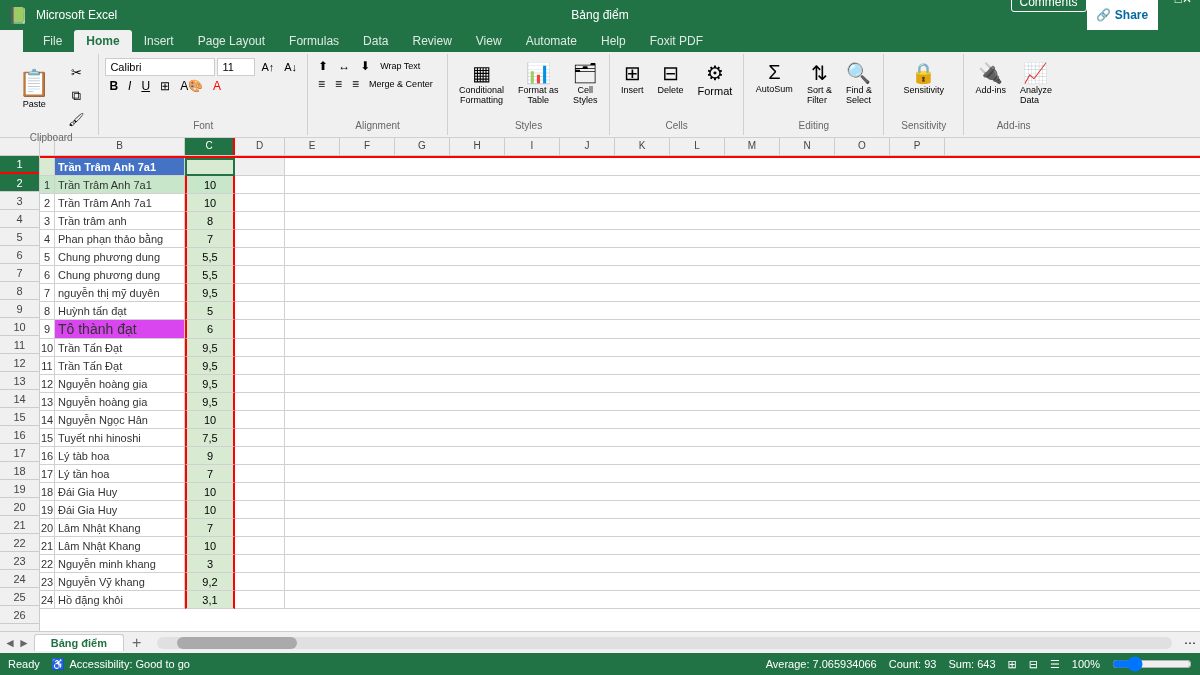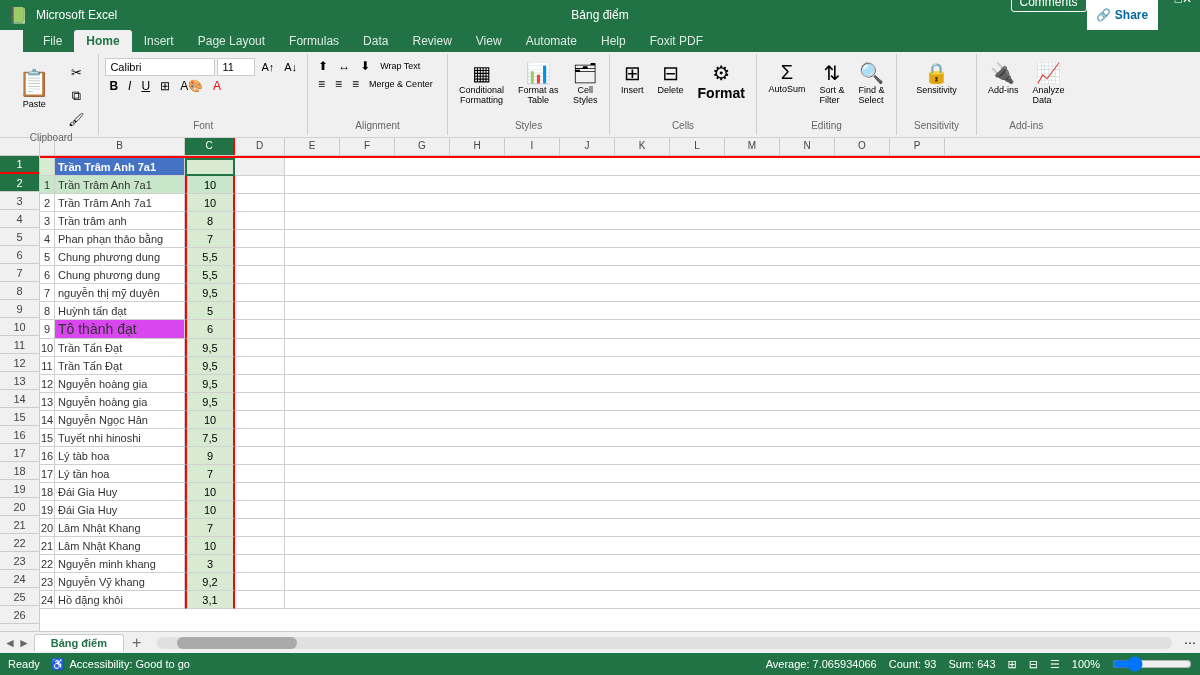--- a/index.html
+++ b/index.html
@@ -164,21 +164,21 @@
         <div class="ribbon-btn">
           <span style="font-size:20px;">⊞</span>
           <span style="font-size:9px;">Insert</span>
         </div>
         <div class="ribbon-btn">
           <span style="font-size:20px;">⊟</span>
           <span style="font-size:9px;">Delete</span>
         </div>
         <div class="ribbon-btn">
           <span style="font-size:20px;">⚙</span>
-          <span style="font-size:14px;font-weight:bold;">Format</span>
+          <span style="font-size:11px;">Format</span>
         </div>
       </div>
       <span class="ribbon-group-label">Cells</span>
     </div>
 
     <div class="ribbon-group" style="min-width:140px;">
       <div style="display:flex;gap:4px;align-items:flex-start;flex:1;">
         <div class="ribbon-btn">
           <span style="font-size:20px;">Σ</span>
           <span style="font-size:9px;">AutoSum</span>

